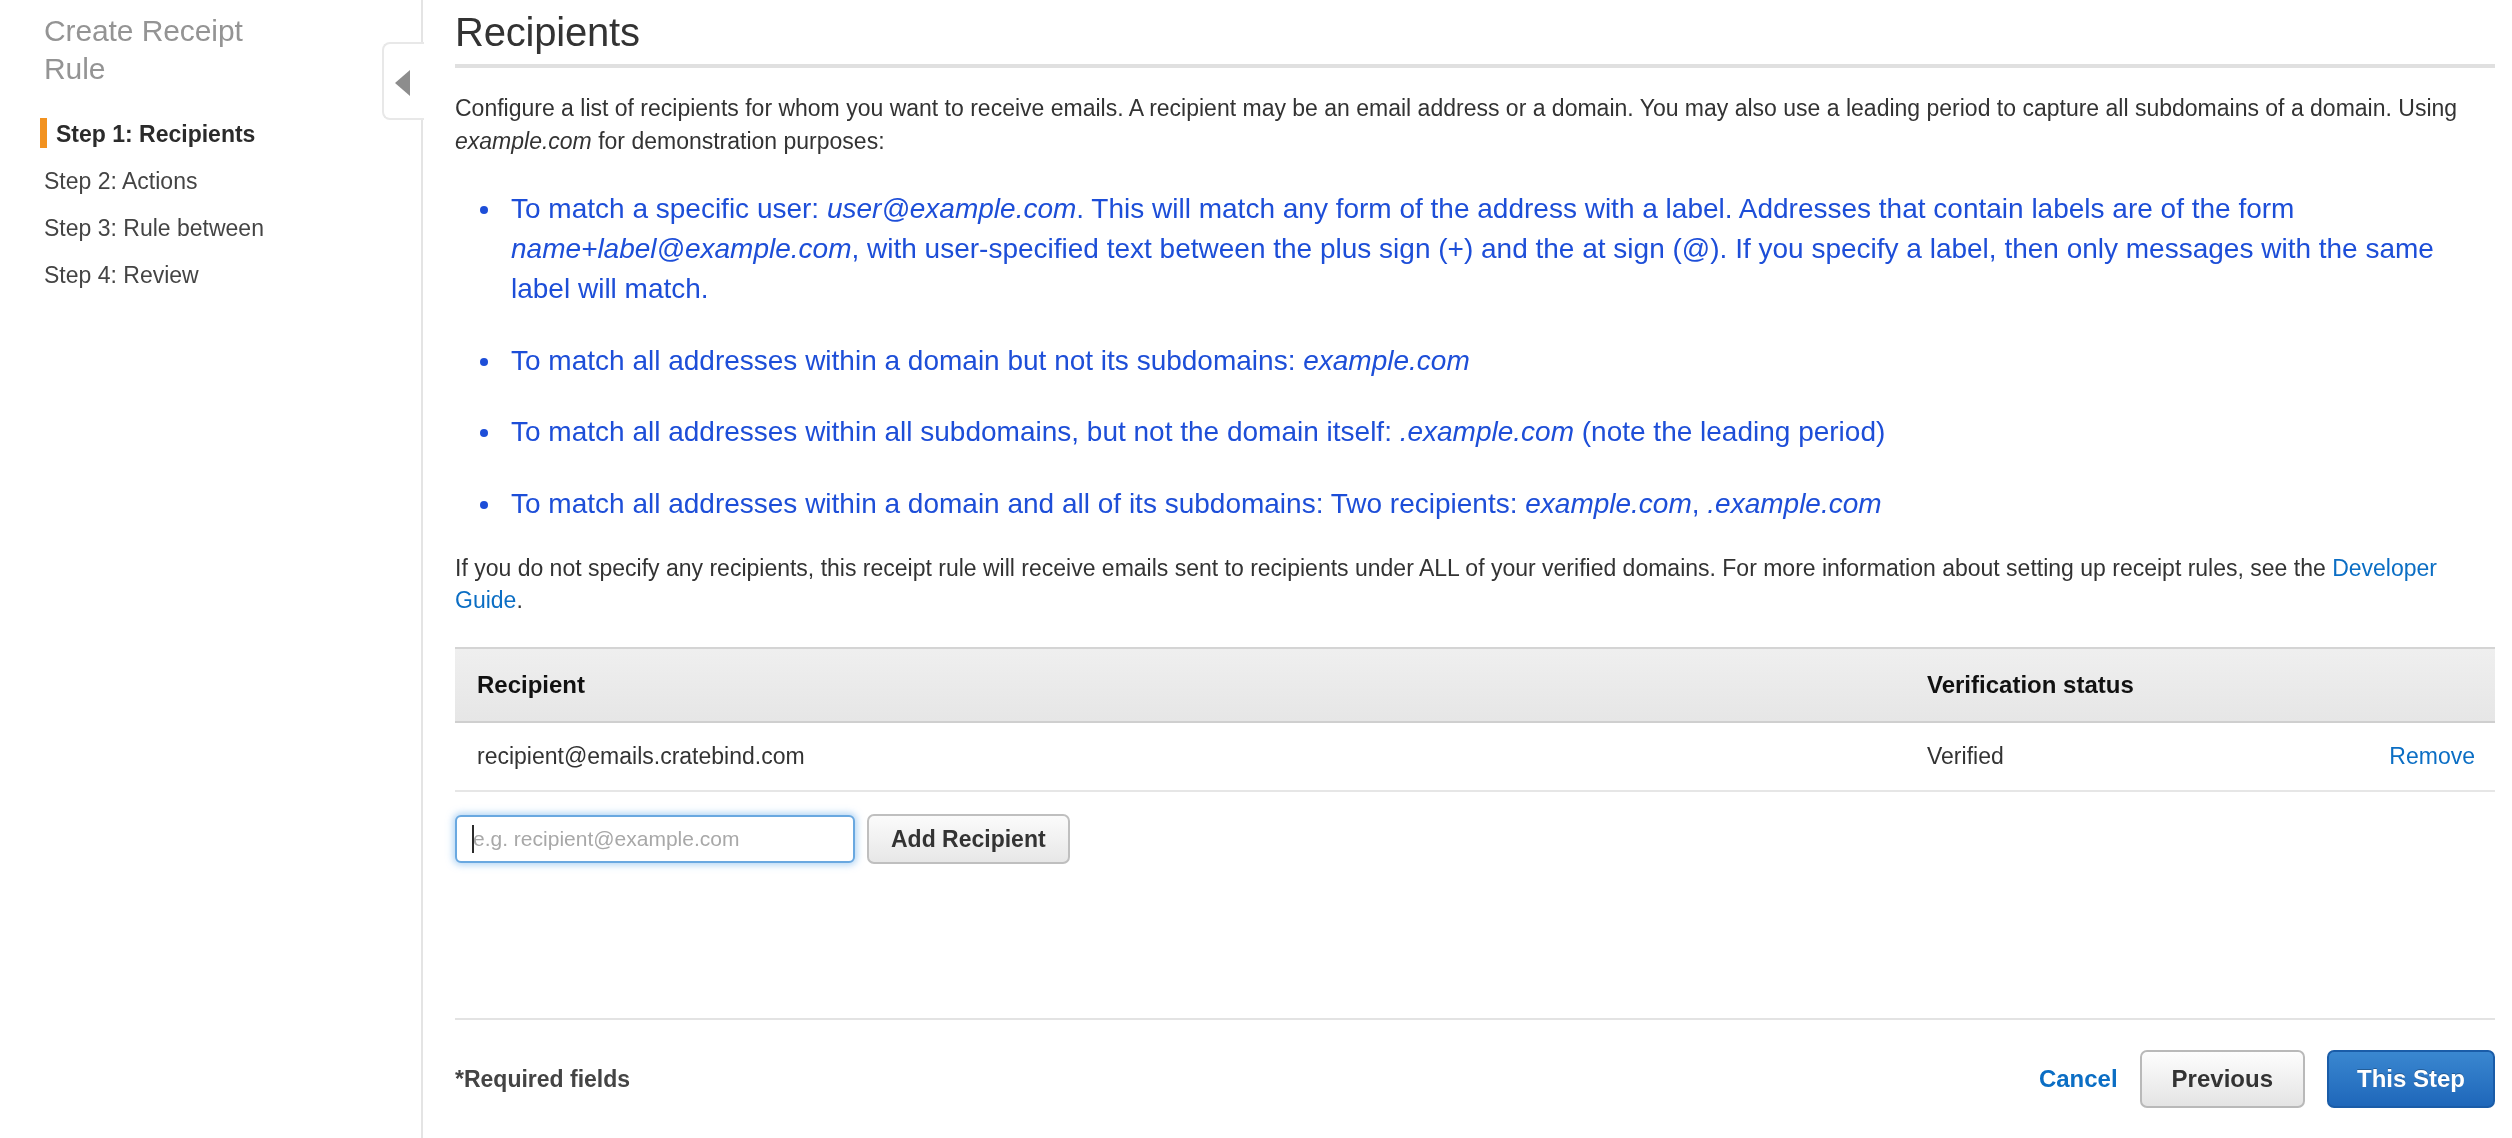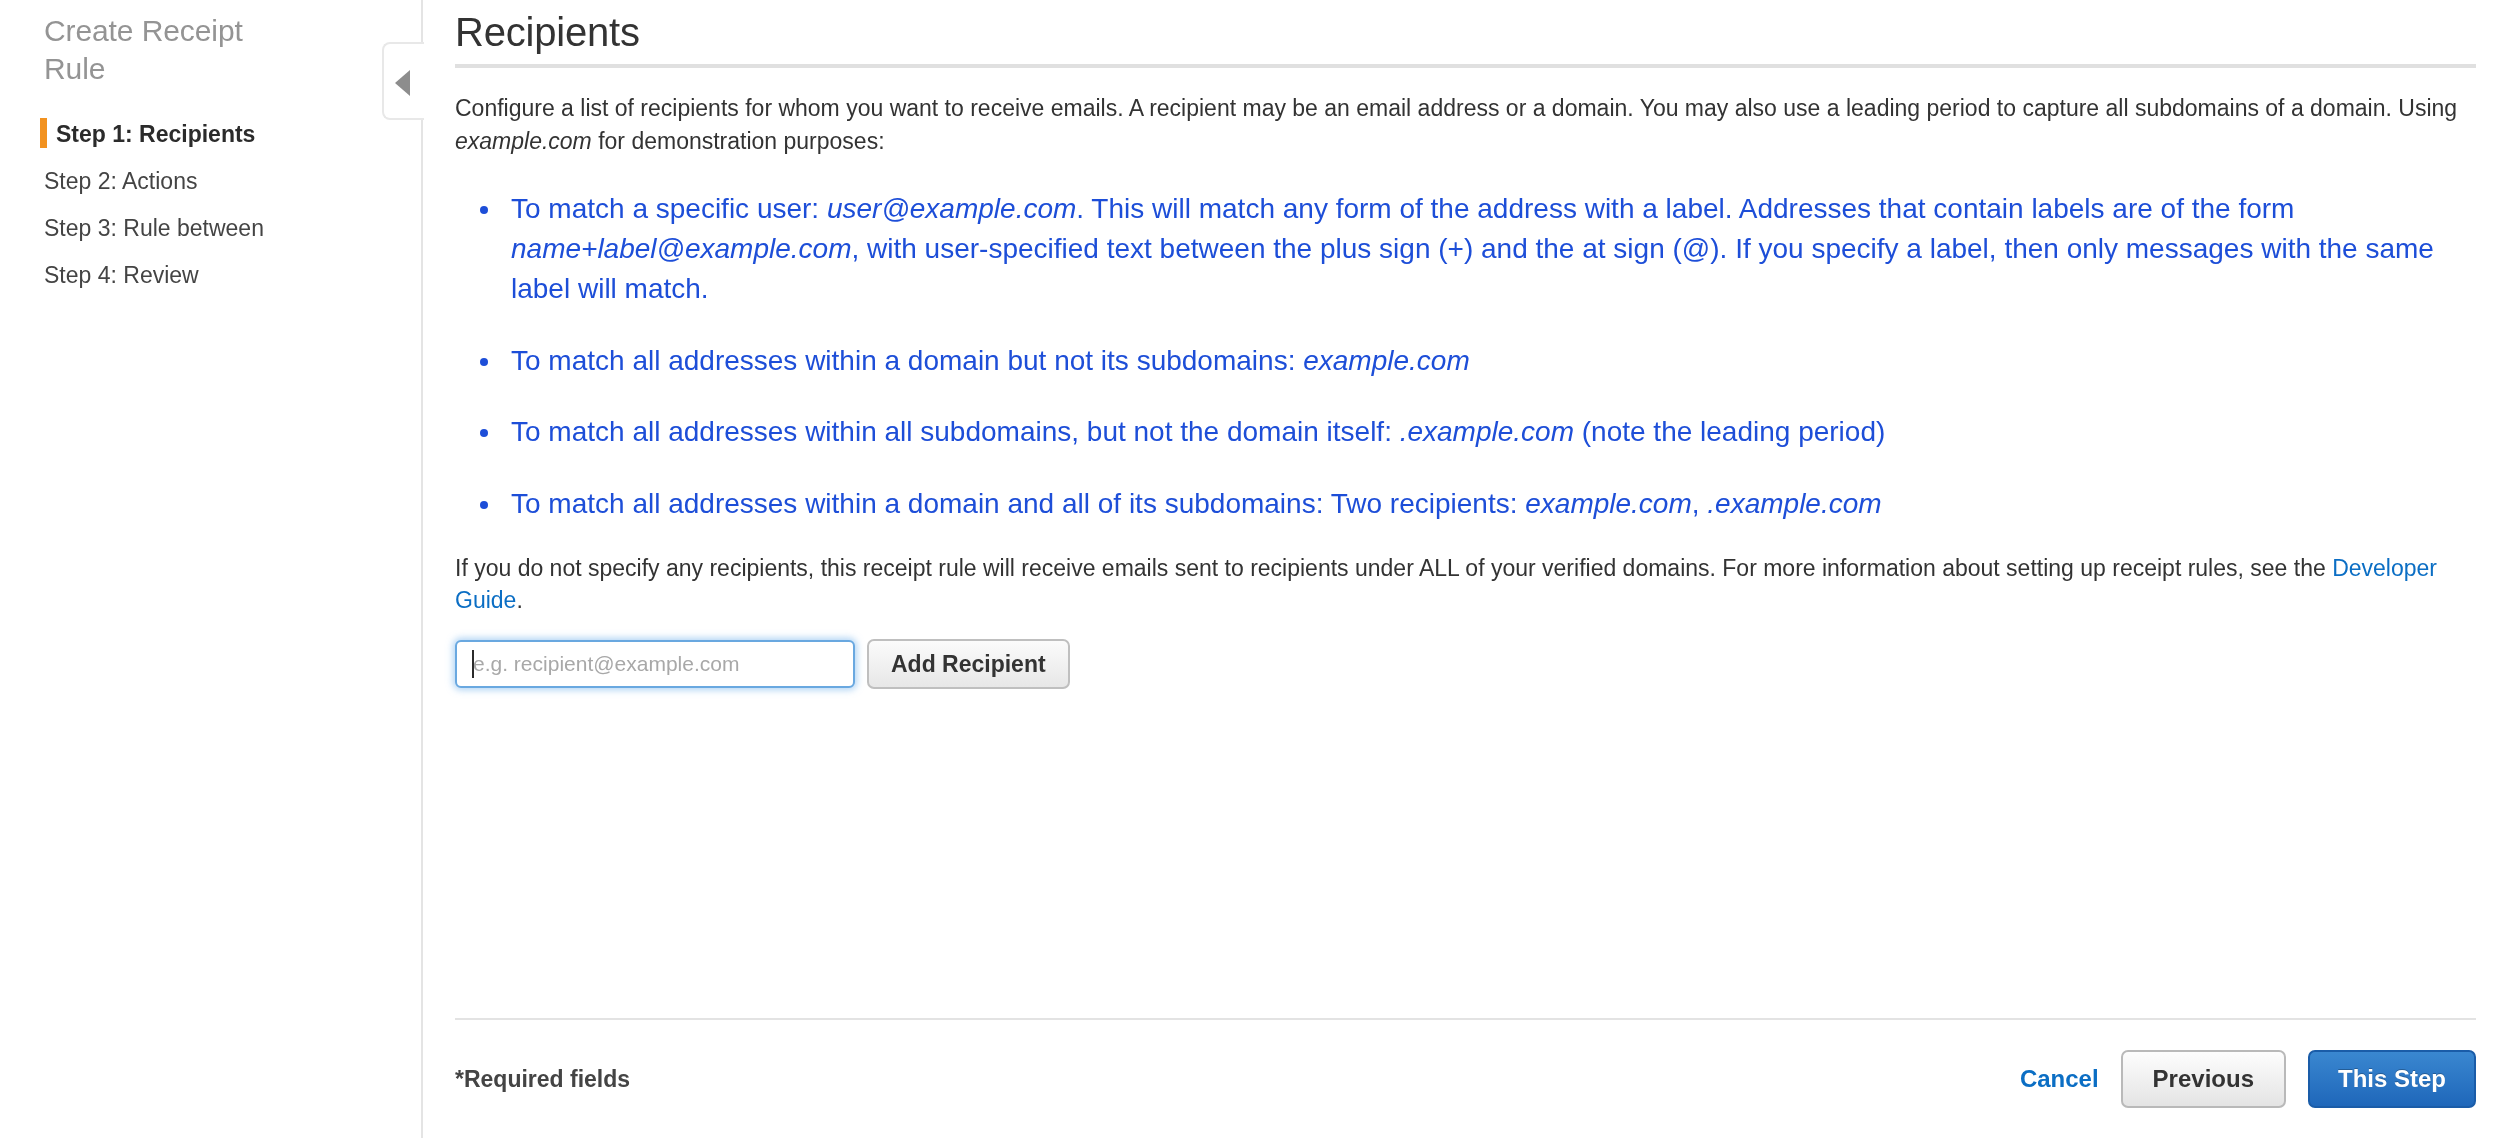--- a/index.html
+++ b/index.html
@@ -327,20 +327,36 @@
 
     <ul class="match-list">
       <li><span>To match a specific user: </span><em>user@example.com</em><span>. This will match any form of the address with a label. Addresses that contain labels are of the form </span><em>name+label@example.com</em><span>, with user-specified text between the plus sign (+) and the at sign (@). If you specify a label, then only messages with the same label will match.</span></li>
       <li><span>To match all addresses within a domain but not its subdomains: </span><em>example.com</em><span></span></li>
       <li><span>To match all addresses within all subdomains, but not the domain itself: </span><em>.example.com</em><span> (note the leading period)</span></li>
       <li><span>To match all addresses within a domain and all of its subdomains: Two recipients: </span><em>example.com</em><span>, </span><em>.example.com</em></li>
     </ul>
 
     <p class="note"><span>If you do not specify any recipients, this receipt rule will receive emails sent to recipients under ALL of your verified domains. For more information about setting up receipt rules, see the </span><a class="link" href="#">Developer Guide</a><span>.</span></p>
 
+    <table class="rec-table">
+      <thead>
+        <tr>
+          <th class="col-recipient">Recipient</th>
+          <th class="col-status">Verification status</th>
+          <th class="col-action"></th>
+        </tr>
+      </thead>
+      <tbody>
+        <tr>
+          <td class="col-recipient">recipient@emails.cratebind.com</td>
+          <td class="col-status">Verified</td>
+          <td class="col-action"><a class="remove-link" href="#">Remove</a></td>
+        </tr>
+      </tbody>
+    </table>
 
     <div class="add-row">
       <span class="rec-input-wrap">
         <input class="rec-input" type="text" placeholder="e.g. recipient@example.com" style="">
         <span class="caret"></span>
       </span>
       <button class="btn btn-gray">Add Recipient</button>
     </div>
 
     <div class="footer">

